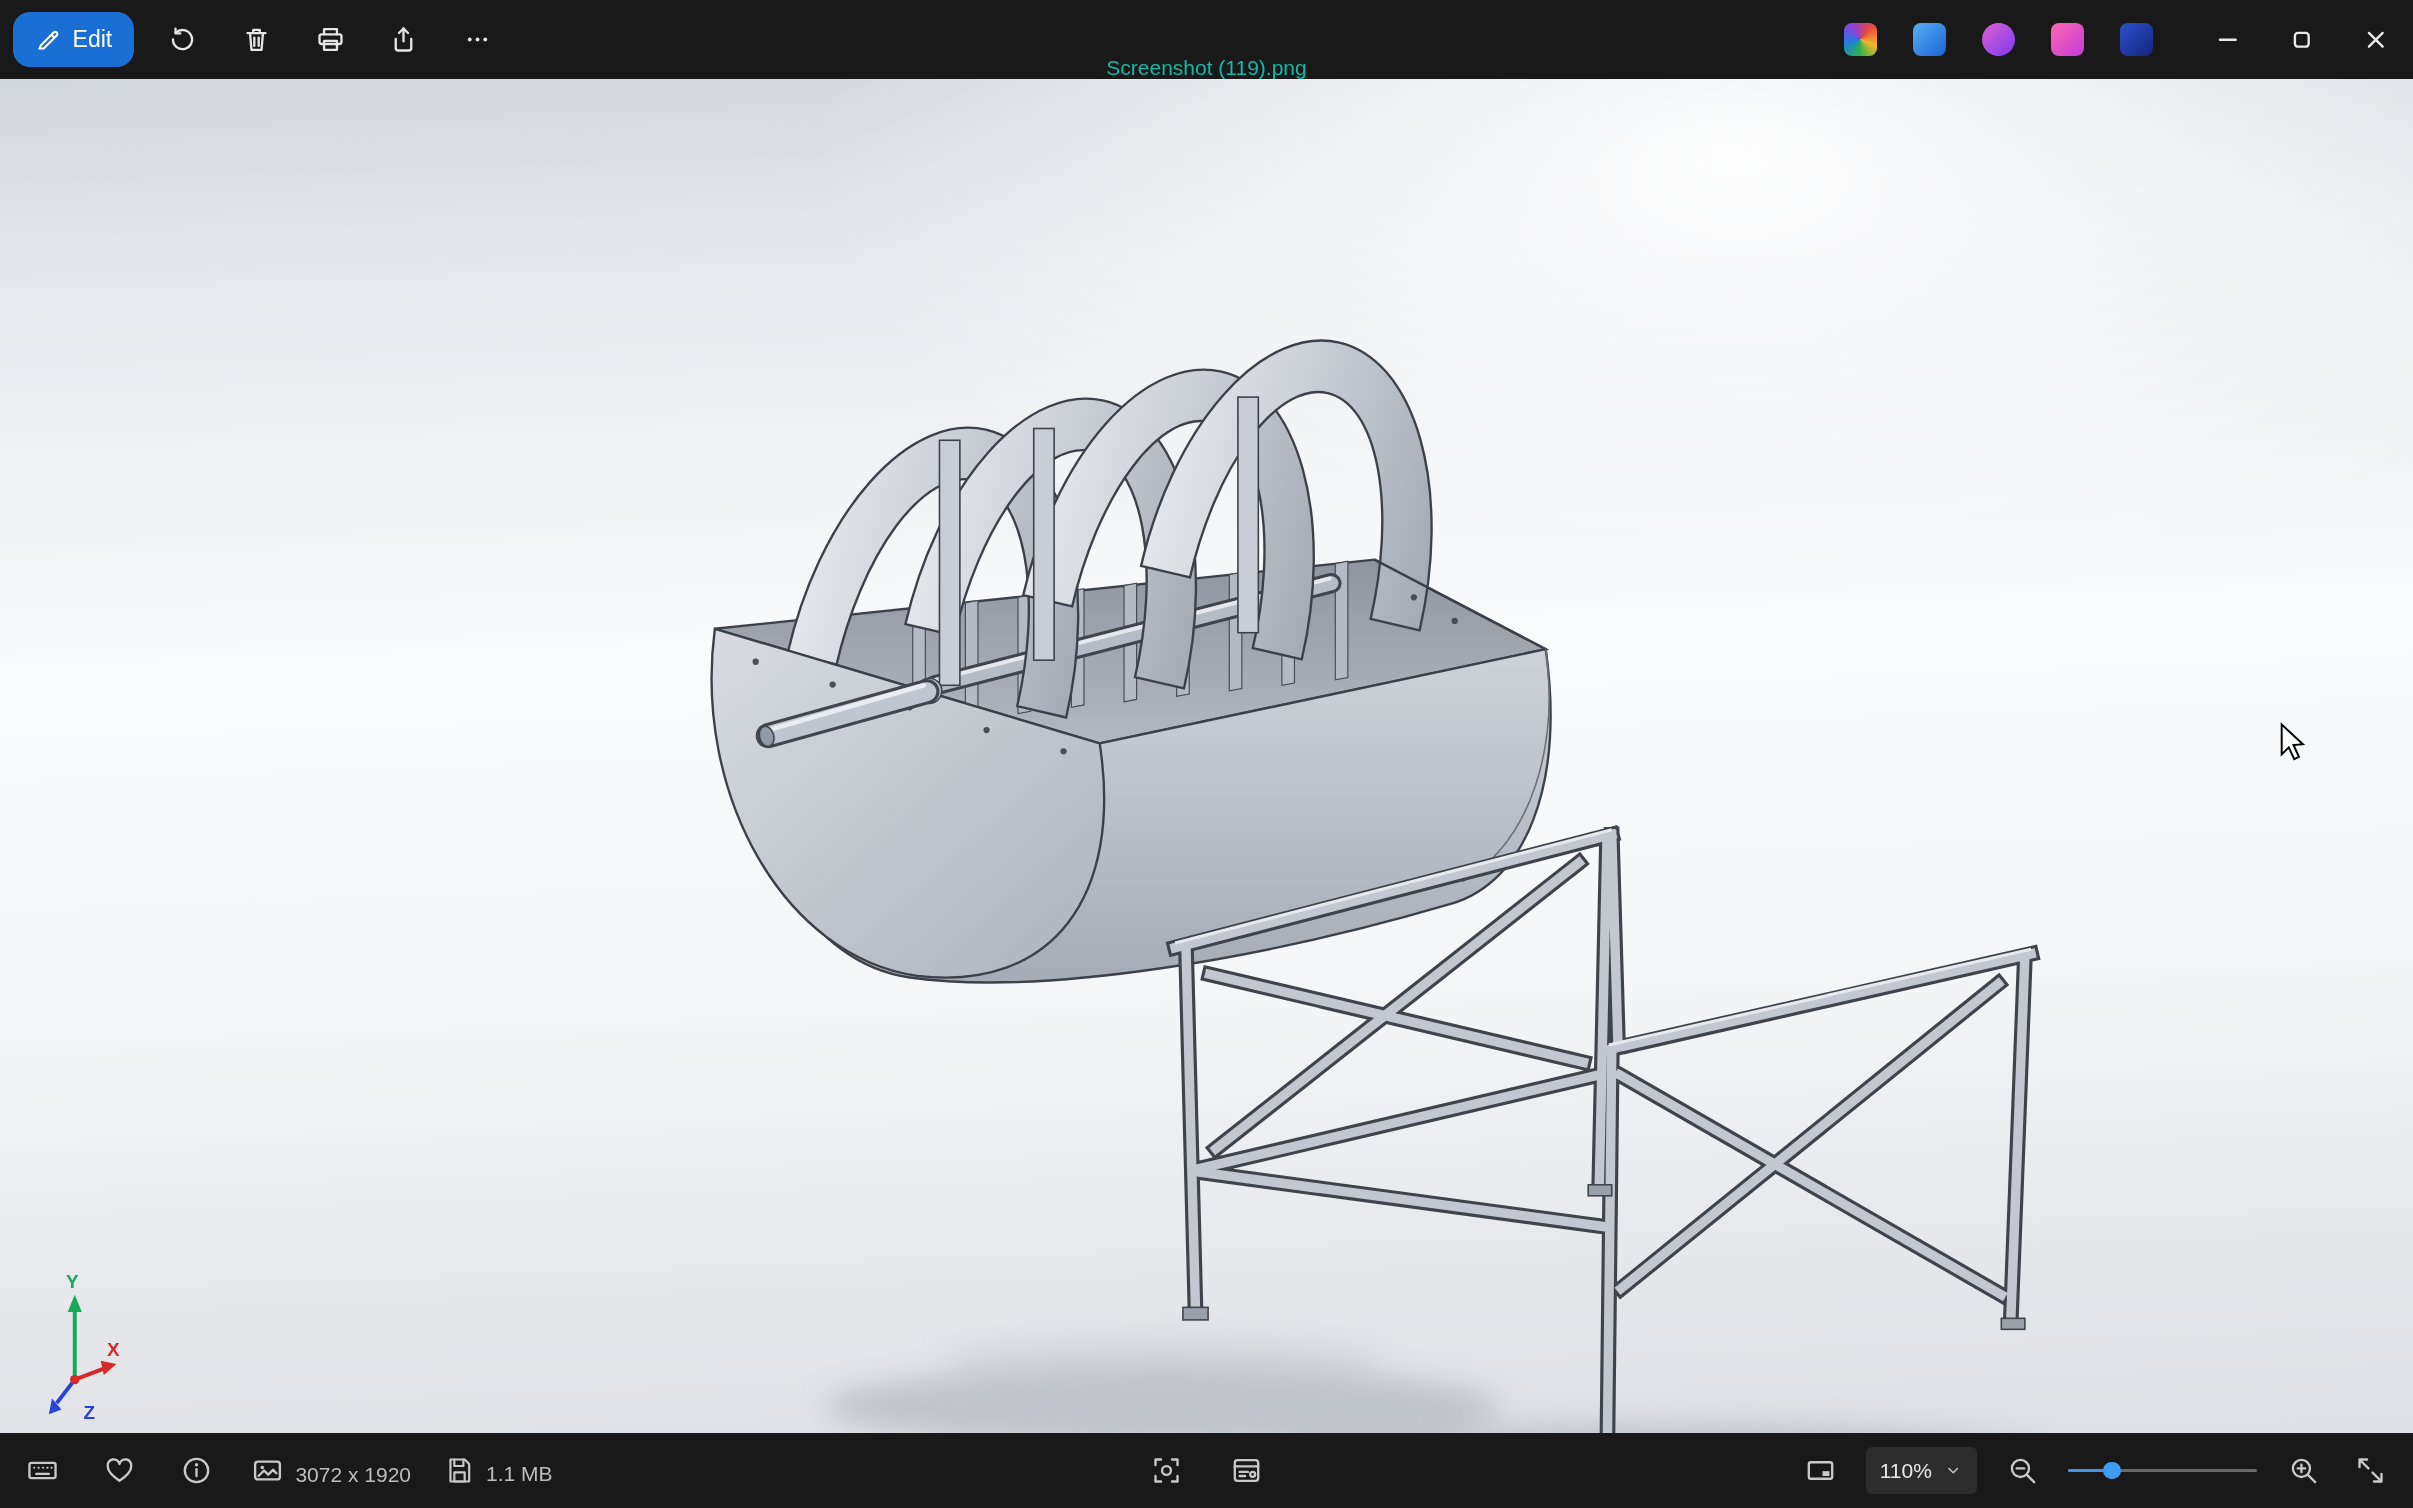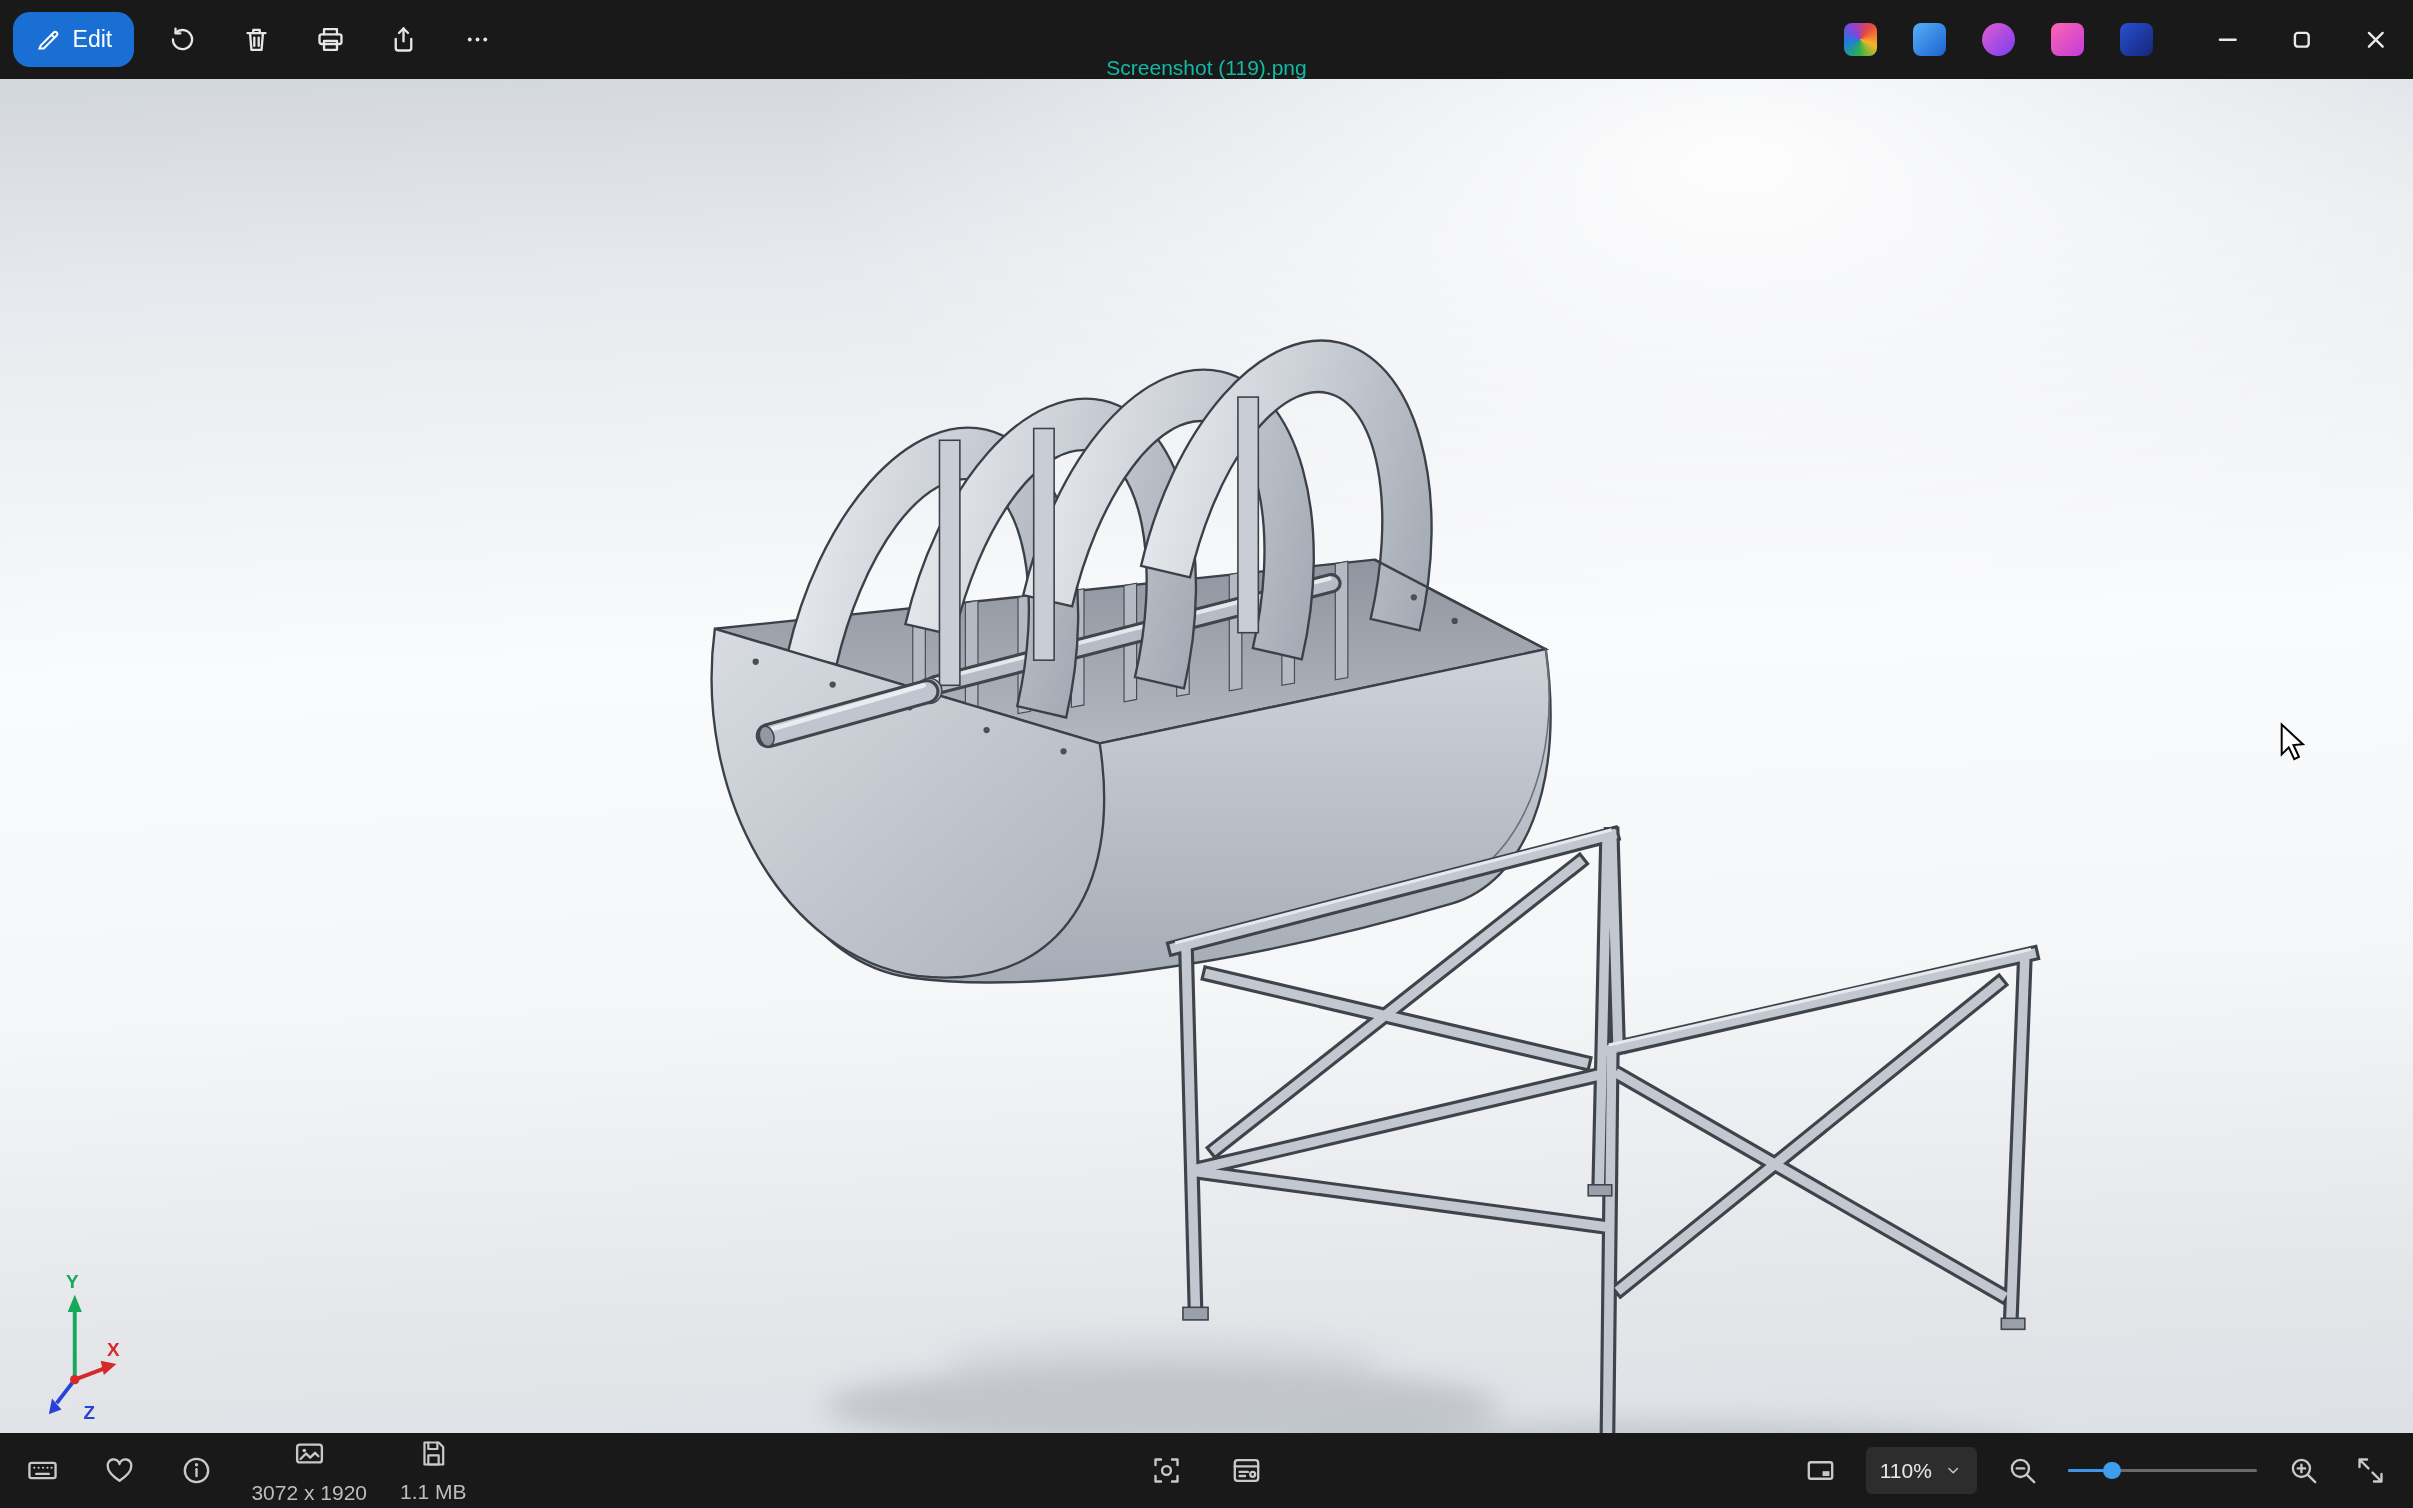--- a/index.html
+++ b/index.html
@@ -44,21 +44,21 @@
       radial-gradient(1493px 746px at 72% 6%, rgba(255,255,255,0.95), rgba(255,255,255,0) 62%),
       linear-gradient(178deg,#d2d6dd 0%,#e7e9ee 15%,#fafbfc 42%,#f5f6f8 66%,#e4e6ea 88%,#dde0e4 100%);
   }
   .viewport svg{position:absolute;top:0;left:0;}
   
   .statusbar{
     position:absolute;bottom:0;left:0;width:2413px;height:75px;background:#191919;
     display:flex;align-items:center;color:#bdbdbd;z-index:30;font-size:21px;
   }
   .sb-left{display:flex;align-items:center;gap:33px;margin-left:20.4px;}
-  .sb-group{display:flex;align-items:center;gap:11px;flex-direction:column;}
+  .sb-group{display:flex;align-items:flex-end;gap:11px;}
   .sb-center{position:absolute;left:50%;transform:translateX(-50%);display:flex;align-items:center;gap:36px;}
   .sb-right{position:absolute;right:20.4px;display:flex;align-items:center;gap:23.6px;}
   .statusbar .icon-btn{width:44px;height:44px;}
   .statusbar svg{stroke:#c9c9c9;fill:none;stroke-width:1.7;stroke-linecap:round;stroke-linejoin:round;}
   .zoom-box{
     display:flex;align-items:center;gap:11px;height:47px;padding:0 14px;border-radius:6px;
     background:#2d2d2d;color:#e8e8e8;cursor:pointer;
   }
   .zoom-slider{position:relative;width:189px;height:19px;cursor:pointer;}
   .zoom-track{position:absolute;top:7.9px;left:0;width:189px;height:3.1px;background:#6a6a6a;border-radius:1.6px;}

